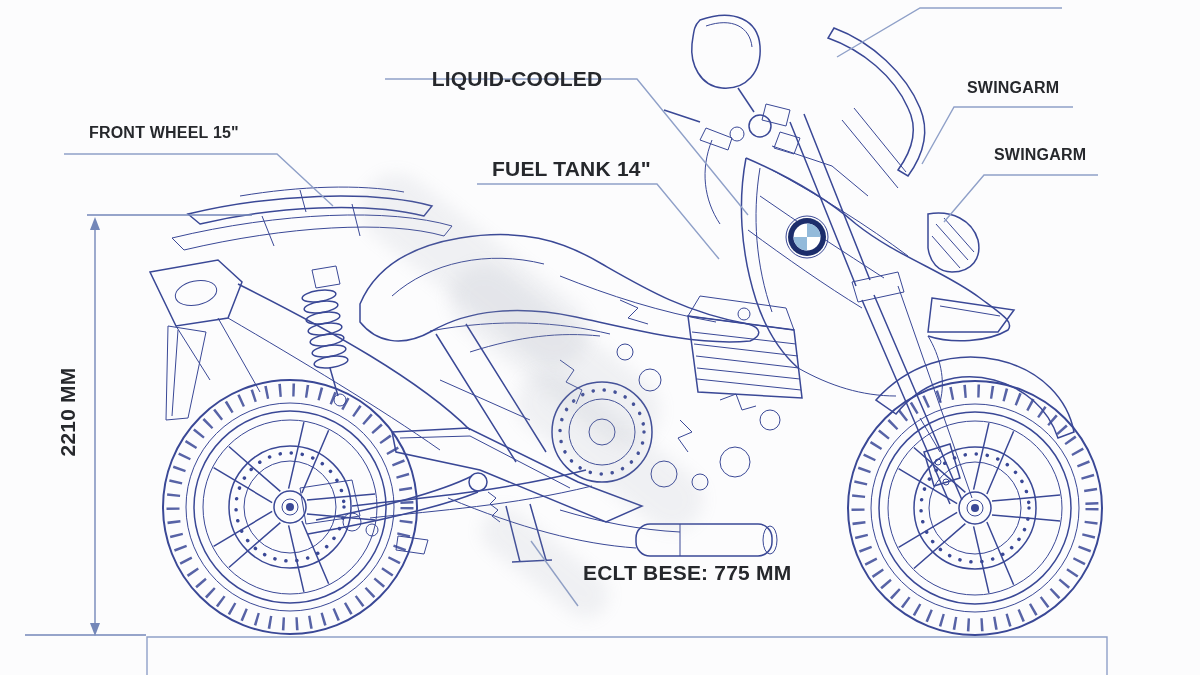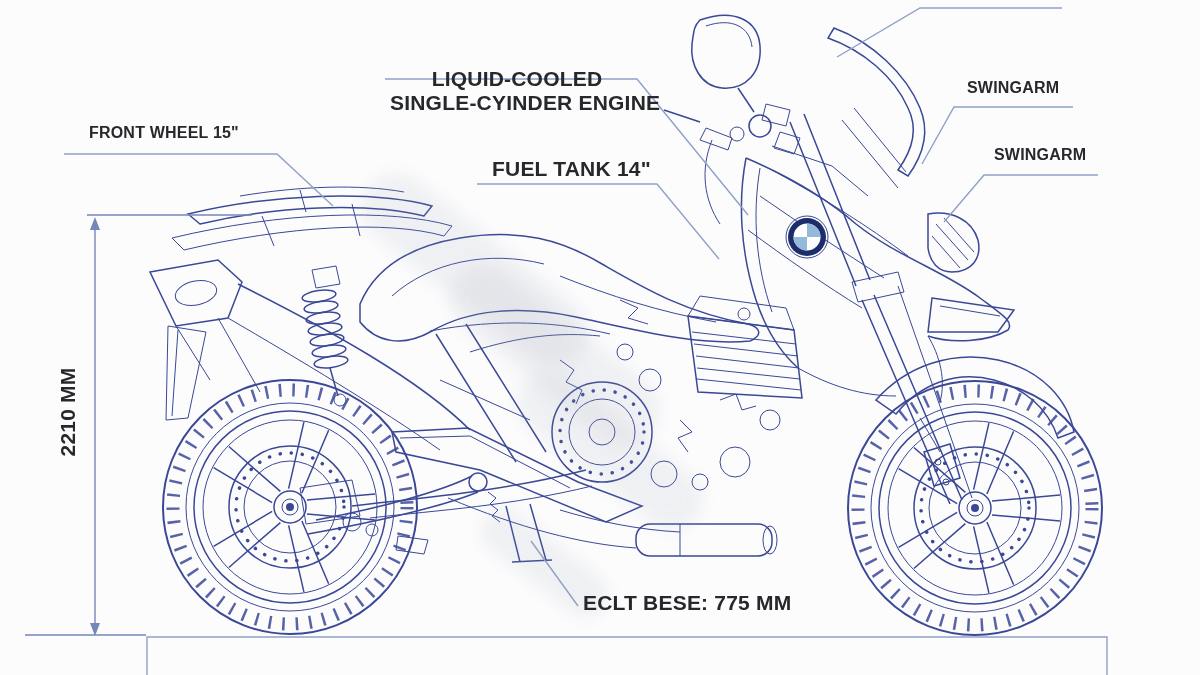--- a/index.html
+++ b/index.html
@@ -10,21 +10,21 @@
   .stage{position:relative;width:1200px;height:675px;background:var(--background);
     overflow:hidden;font-family:"Liberation Sans","DejaVu Sans",sans-serif;}
   .stage svg{position:absolute;left:0;top:0;}
   .label{position:absolute;color:var(--text);font-weight:600;font-size:16px;
     letter-spacing:.2px;white-space:nowrap;z-index:3;}
   #engine-label{left:390px;top:26px;width:254px;text-align:center;font-size:21px;line-height:1.12;margin-top:41px;}
   #front-wheel-label{left:89px;top:124px;}
   #fuel-tank-label{left:492px;top:157px;font-size:21px;}
   #swingarm-upper-label{left:967px;top:79px;}
   #swingarm-lower-label{left:994px;top:146px;}
-  #bottom-dim-label{left:583px;top:591px;font-size:21px;}
+  #bottom-dim-label{left:583px;top:561px;font-size:21px;}
   #height-label{left:13px;top:399px;width:110px;height:26px;display:flex;
     align-items:center;justify-content:center;transform:rotate(-90deg);font-size:21px;}
   .wm{position:absolute;background:#989fae;opacity:.12;filter:blur(8px);
     border-radius:48px;transform:rotate(38deg);z-index:1;}
   .s1,.s15,.s2{fill:none;stroke:var(--line);}
   .s1{stroke-width:1;} .s15{stroke-width:1.5;} .s2{stroke-width:2;}
   .tread{fill:none;stroke:var(--line);stroke-width:13;stroke-dasharray:2.5 11;opacity:.85;}
   .dots{fill:none;stroke:var(--line);stroke-width:3.5;stroke-dasharray:0.1 11;stroke-linecap:round;}
   .lt{fill:none;stroke:var(--leader);stroke-width:1.4;}
   .dim{fill:none;stroke:var(--dim);stroke-width:1.4;}
@@ -246,21 +246,20 @@
       <path class="dimfill" d="M95,636 L90,623 L100,623 Z"></path>
     </g>
 
     <g>
       <path class="lt" d="M147,675 V637 H1107 V675"></path>
     </g>
   </svg>
 
   <div class="label" id="engine-label">
     <div>LIQUID-COOLED</div>
-    <div>SINGLE-CYINDER ENGINE</div>
   </div>
   <div class="label" id="front-wheel-label">FRONT WHEEL 15"</div>
   <div class="label" id="fuel-tank-label">FUEL TANK 14"</div>
   <div class="label" id="swingarm-upper-label">SWINGARM</div>
   <div class="label" id="swingarm-lower-label">SWINGARM</div>
   <div class="label" id="bottom-dim-label">ECLT BESE: 775 MM</div>
   <div class="label" id="height-label">2210 MM</div>
 
 </div>
 

